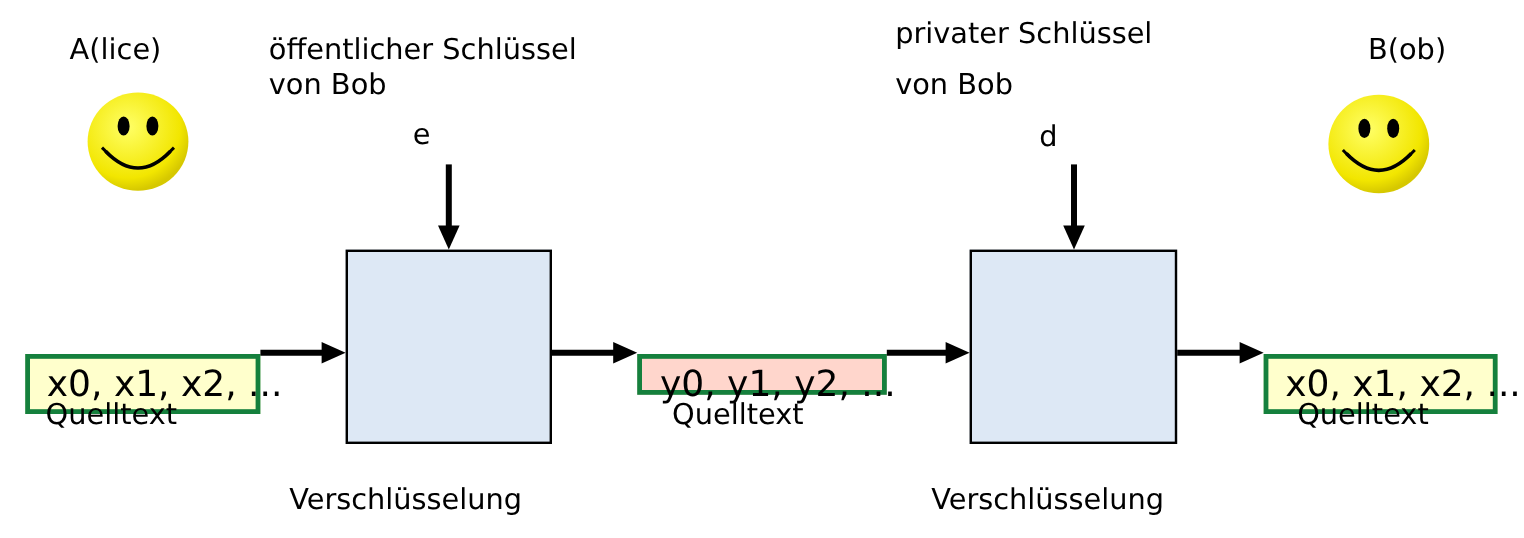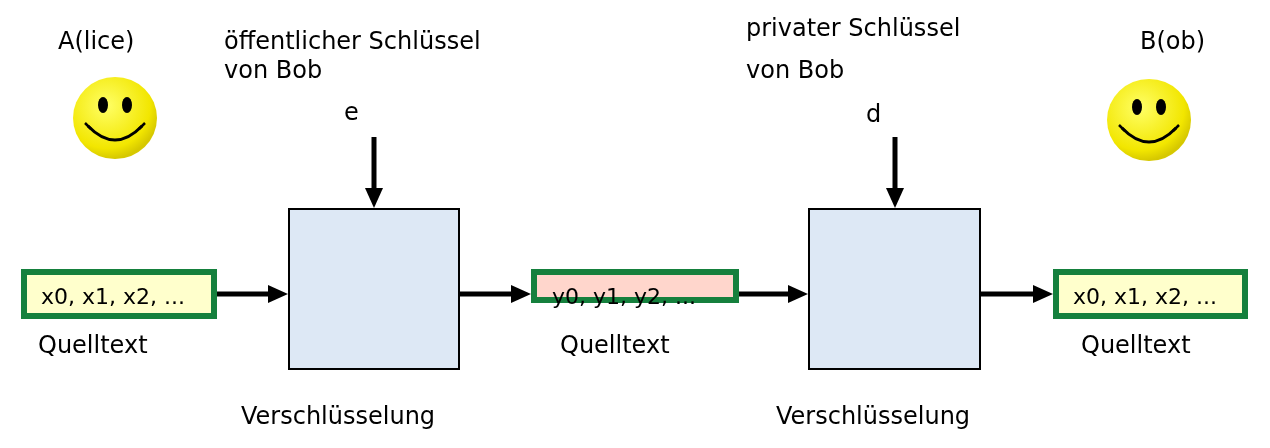--- a/index.html
+++ b/index.html
@@ -1,22 +1,22 @@
 <!DOCTYPE html>
 <html><head>
 <meta charset="utf-8">
 <style>
   html, body { margin:0; padding:0; background:#ffffff; }
   body { width:1270px; height:448px; position:relative; overflow:hidden;
          font-family:"DejaVu Sans", sans-serif; color:#000; }
   .abs { position:absolute; }
   .lbl { position:absolute; font-size:24px; text-align:left; white-space:nowrap; line-height:29px; }
   .box { position:absolute; border:2px solid #000; box-sizing:border-box; }
-  .seq { position:absolute; border:6px solid #15803d; box-sizing:border-box; font-size:22px;
-         line-height:44px; padding-left:14px; white-space:nowrap; }
+  .seq { position:absolute; border:4px solid #15803d; box-sizing:border-box; font-size:30px;
+         line-height:44px; padding-left:14px; white-space:nowrap;margin-top:26px; }
   svg.arrows { position:absolute; left:0; top:0; }
 </style>
 </head>
 <body>
 
 <svg class="abs" style="left:72px;top:76px" width="86" height="84" viewBox="0 0 86 84">
   <defs>
     <radialGradient id="sg1" cx="40%" cy="35%" r="65%">
       <stop offset="0%" stop-color="#ffff66"></stop>
       <stop offset="80%" stop-color="#f2e600"></stop>

